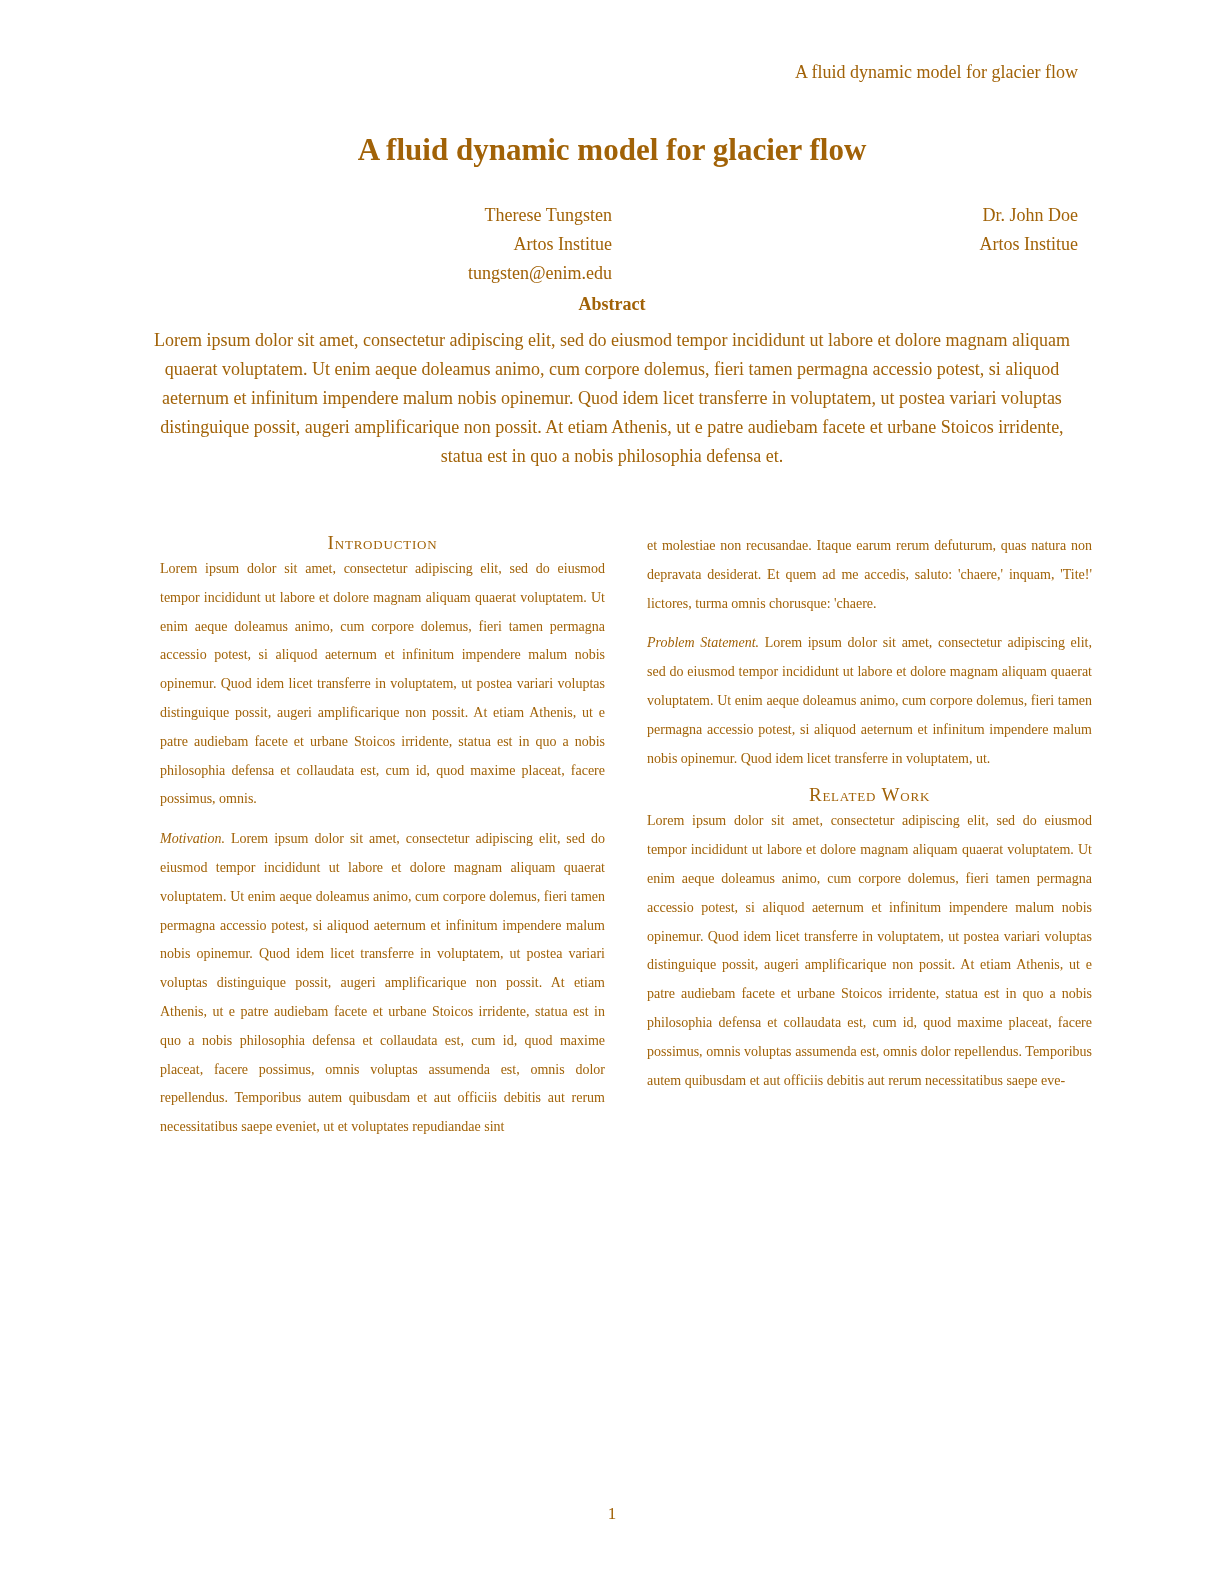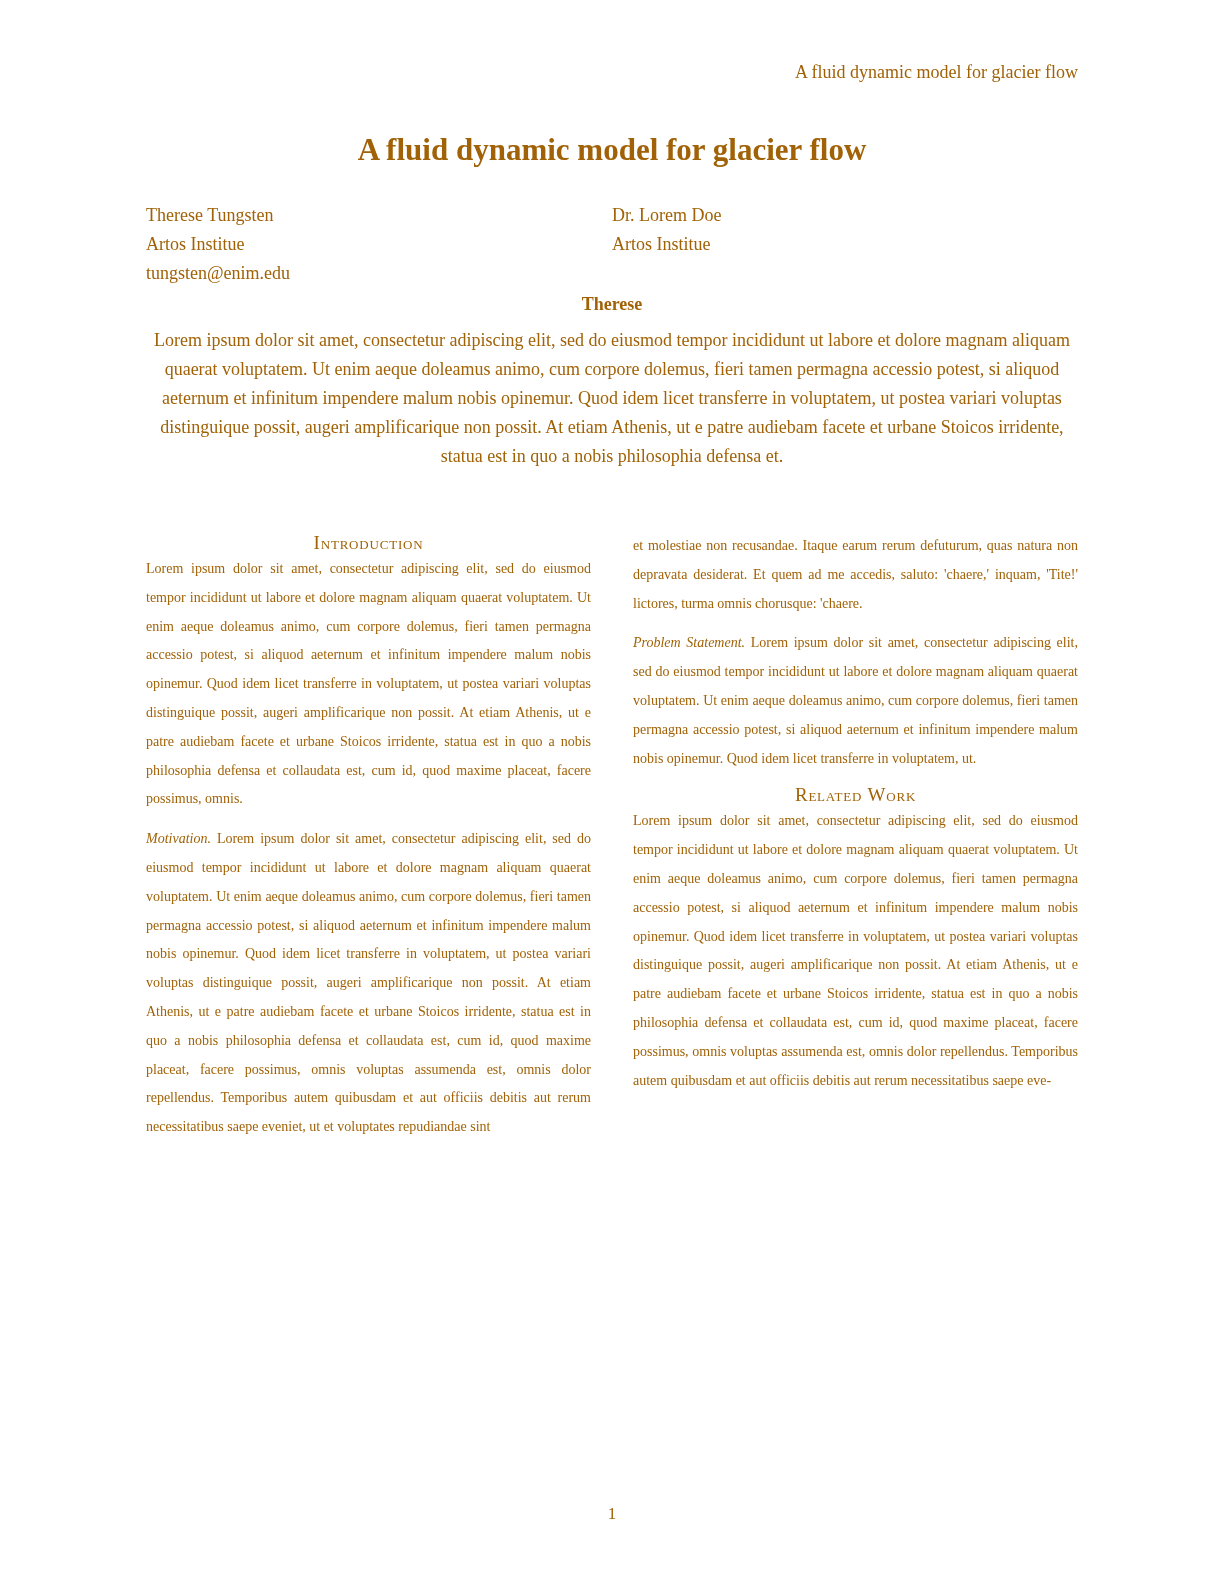--- a/index.html
+++ b/index.html
@@ -37,21 +37,21 @@
   }
   .authors {
     position: absolute;
     top: 201px;
     left: 146px;
     width: 932px;
     display: flex;
   }
   .author {
     flex: 1;
-    text-align: left;
+    text-align: right;
     font-size: 18px;
     line-height: 29px;
   }
   .abstract-heading {
     position: absolute;
     top: 294px;
     left: 0;
     width: 100%;
     text-align: center;
     font-size: 18px;
@@ -63,21 +63,21 @@
     left: 146px;
     width: 932px;
     text-align: center;
     font-size: 18px;
     line-height: 29px;
     margin: 0;
   }
   .columns {
     position: absolute;
     top: 532px;
-    left: 146px;
+    left: 160px;
     width: 932px;
     display: flex;
     gap: 42px;
   }
   .col {
     width: 445px;
   }
   .section-heading {
     text-align: center;
     font-size: 19px;
@@ -116,26 +116,26 @@
 
   <h1 class="paper-title">A fluid dynamic model for glacier flow</h1>
 
   <div class="authors">
     <div class="author">
       <div>Therese Tungsten</div>
       <div>Artos Institue</div>
       <div>tungsten@enim.edu</div>
     </div>
     <div class="author">
-      <div>Dr. Lorem Doe</div>
+      <div>Dr. John Doe</div>
       <div>Artos Institue</div>
     </div>
   </div>
 
-  <div class="abstract-heading">Therese</div>
+  <div class="abstract-heading">Abstract</div>
 
   <p class="abstract-text">Lorem ipsum dolor sit amet, consectetur adipiscing elit, sed do eiusmod tempor incididunt ut labore et dolore magnam aliquam quaerat voluptatem. Ut enim aeque doleamus animo, cum corpore dolemus, fieri tamen permagna accessio potest, si aliquod aeternum et infinitum impendere malum nobis opinemur. Quod idem licet transferre in voluptatem, ut postea variari voluptas distinguique possit, augeri amplificarique non possit. At etiam Athenis, ut e patre audiebam facete et urbane Stoicos irridente, statua est in quo a nobis philosophia defensa et.</p>
 
   <div class="columns">
 
     <div class="col">
       <h2 class="section-heading">Introduction</h2>
       <p>Lorem ipsum dolor sit amet, consectetur adipiscing elit, sed do eiusmod tempor incididunt ut labore et dolore magnam aliquam quaerat voluptatem. Ut enim aeque doleamus animo, cum corpore dolemus, fieri tamen permagna accessio potest, si aliquod aeternum et infinitum impendere malum nobis opinemur. Quod idem licet transferre in voluptatem, ut postea variari voluptas distinguique possit, augeri amplificarique non possit. At etiam Athenis, ut e patre audiebam facete et urbane Stoicos irridente, statua est in quo a nobis philosophia defensa et collaudata est, cum id, quod maxime placeat, facere possimus, omnis.</p>
       <p><span class="runin-label">Motivation.</span> <span>Lorem ipsum dolor sit amet, consectetur adipiscing elit, sed do eiusmod tempor incididunt ut labore et dolore magnam aliquam quaerat voluptatem. Ut enim aeque doleamus animo, cum corpore dolemus, fieri tamen permagna accessio potest, si aliquod aeternum et infinitum impendere malum nobis opinemur. Quod idem licet transferre in voluptatem, ut postea variari voluptas distinguique possit, augeri amplificarique non possit. At etiam Athenis, ut e patre audiebam facete et urbane Stoicos irridente, statua est in quo a nobis philosophia defensa et collaudata est, cum id, quod maxime placeat, facere possimus, omnis voluptas assumenda est, omnis dolor repellendus. Temporibus autem quibusdam et aut officiis debitis aut rerum necessitatibus saepe eveniet, ut et voluptates repudiandae sint</span></p>
     </div>

